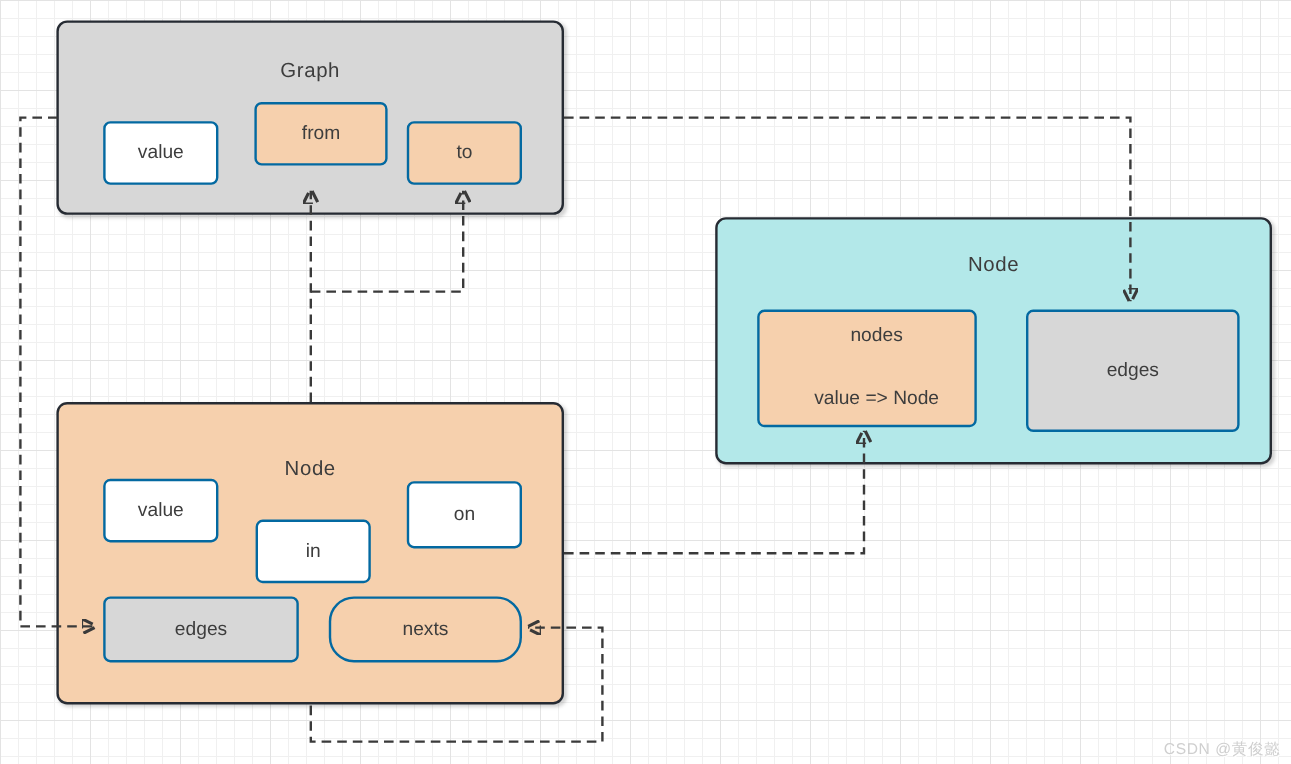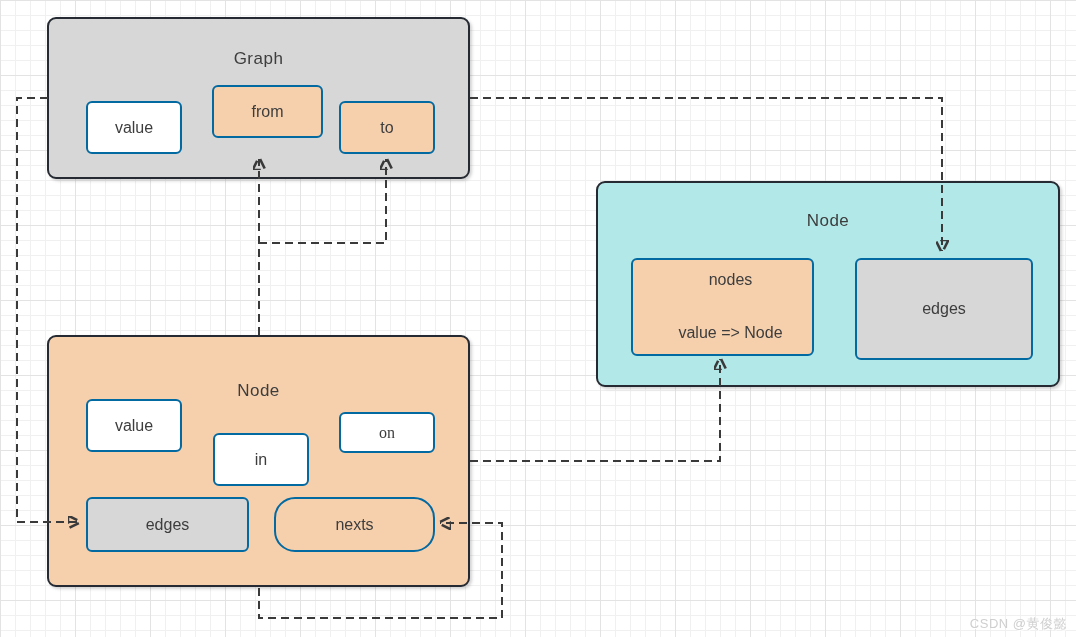--- a/index.html
+++ b/index.html
@@ -53,21 +53,21 @@
   .edge-box .entity-title { margin-top: 30px; }
   .f-edge-value { left: 37px;  top: 82px; width: 96px; height: 53px; }
   .f-edge-from  { left: 163px; top: 66px; width: 111px; height: 53px; }
   .f-edge-to    { left: 290px; top: 82px; width: 96px; height: 53px; }
 
   
   .node-box  { left: 47px;  top: 335px; width: 423px; height: 252px; }
   .node-box .entity-title { margin-top: 44px; }
   .f-node-value { left: 37px;  top: 62px;  width: 96px;  height: 53px; }
   .f-node-in    { left: 164px; top: 62px;  width: 96px;  height: 53px; margin-top: 34px; }
-  .f-node-on    { left: 290px; top: 75px;  width: 96px;  height: 41px; font-family: Liberation Serif, serif; }
+  .f-node-on    { left: 290px; top: 64px;  width: 96px;  height: 56px; }
   .f-node-edges { left: 37px;  top: 160px; width: 163px; height: 55px; }
   .f-node-nexts { left: 225px; top: 160px; width: 161px; height: 55px; border-radius: 21px; }
 
   
   .graph-box { left: 596px; top: 181px; width: 464px; height: 206px; }
   .graph-box .entity-title { margin-top: 28px; }
   .f-graph-nodes {
     left: 33px; top: 75px; width: 183px; height: 98px;
     flex-direction: column;
     justify-content: space-between;

